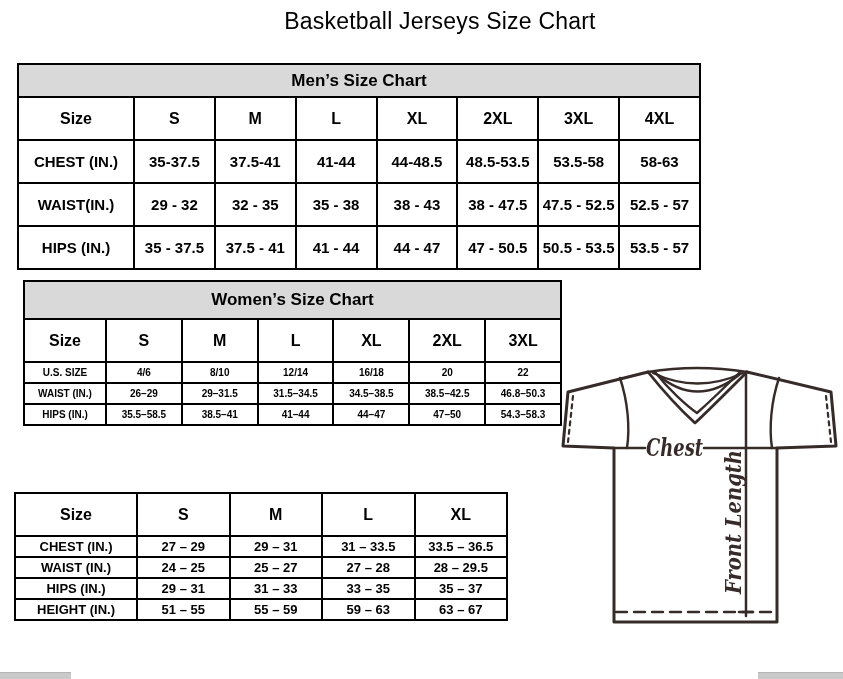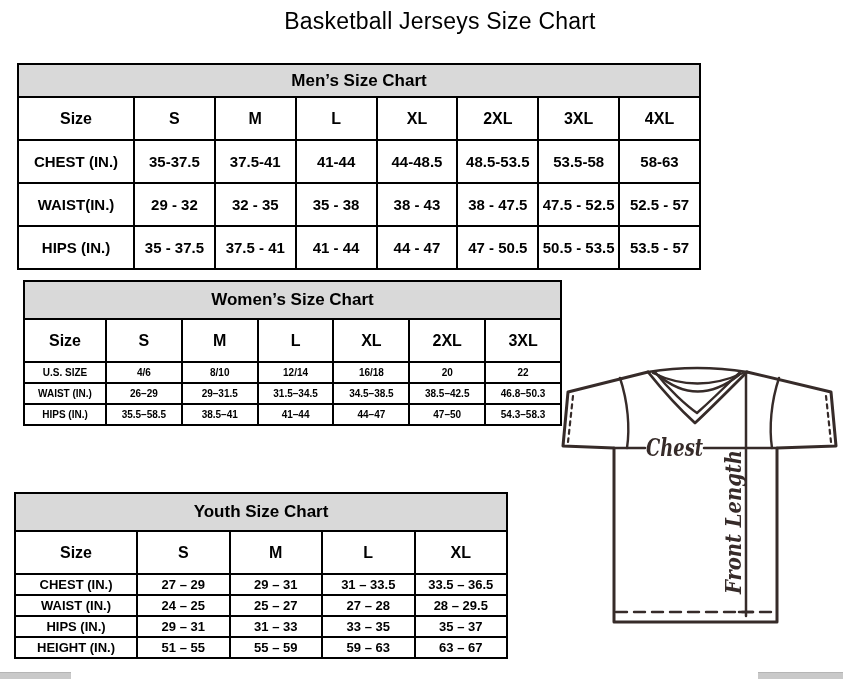--- a/index.html
+++ b/index.html
@@ -154,23 +154,20 @@
   </tr>
 </tbody>
   </table>
 
 <table class="tbl youth">
   <colgroup>
       <col class="c0">
       <col span="4">
     </colgroup>
   <tbody>
-      <tr class="hdr">
-        <th colspan="5">Youth Size Chart</th>
-      </tr>
   <tr class="szrow">
     <th>Size</th>
     <th>S</th>
     <th>M</th>
     <th>L</th>
     <th>XL</th>
   </tr>
   <tr class="data">
     <th>CHEST (IN.)</th>
     <td>27 – 29</td>

